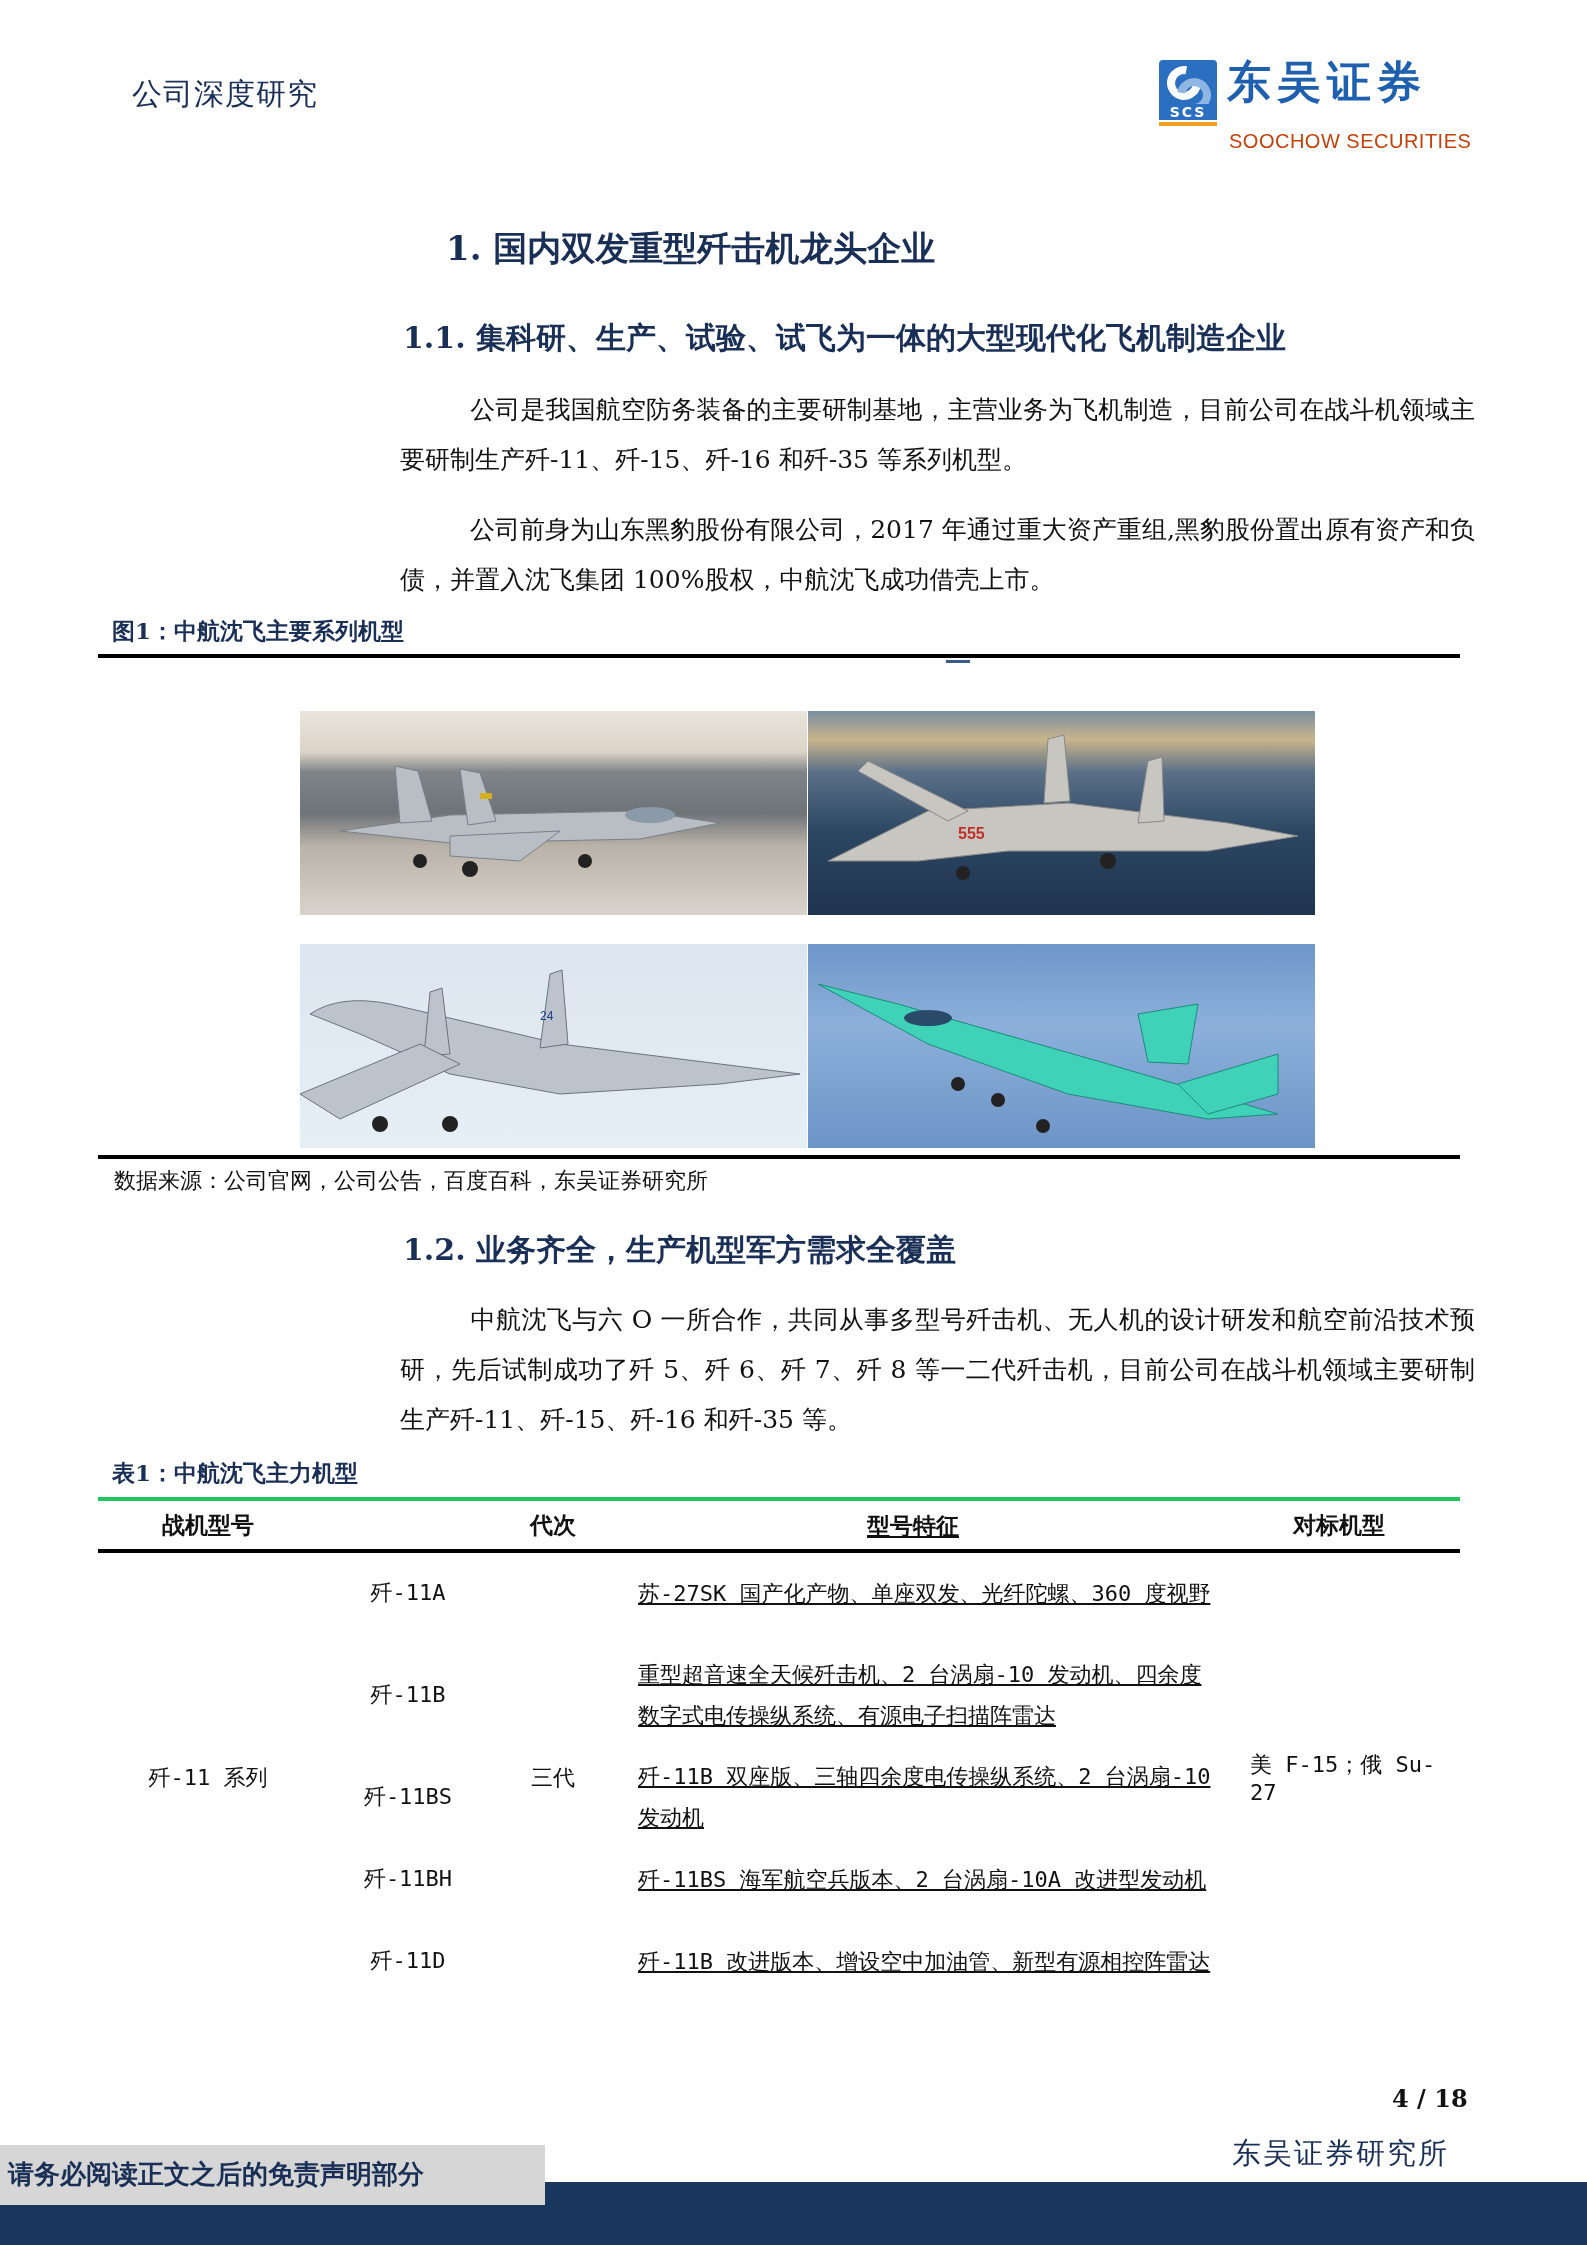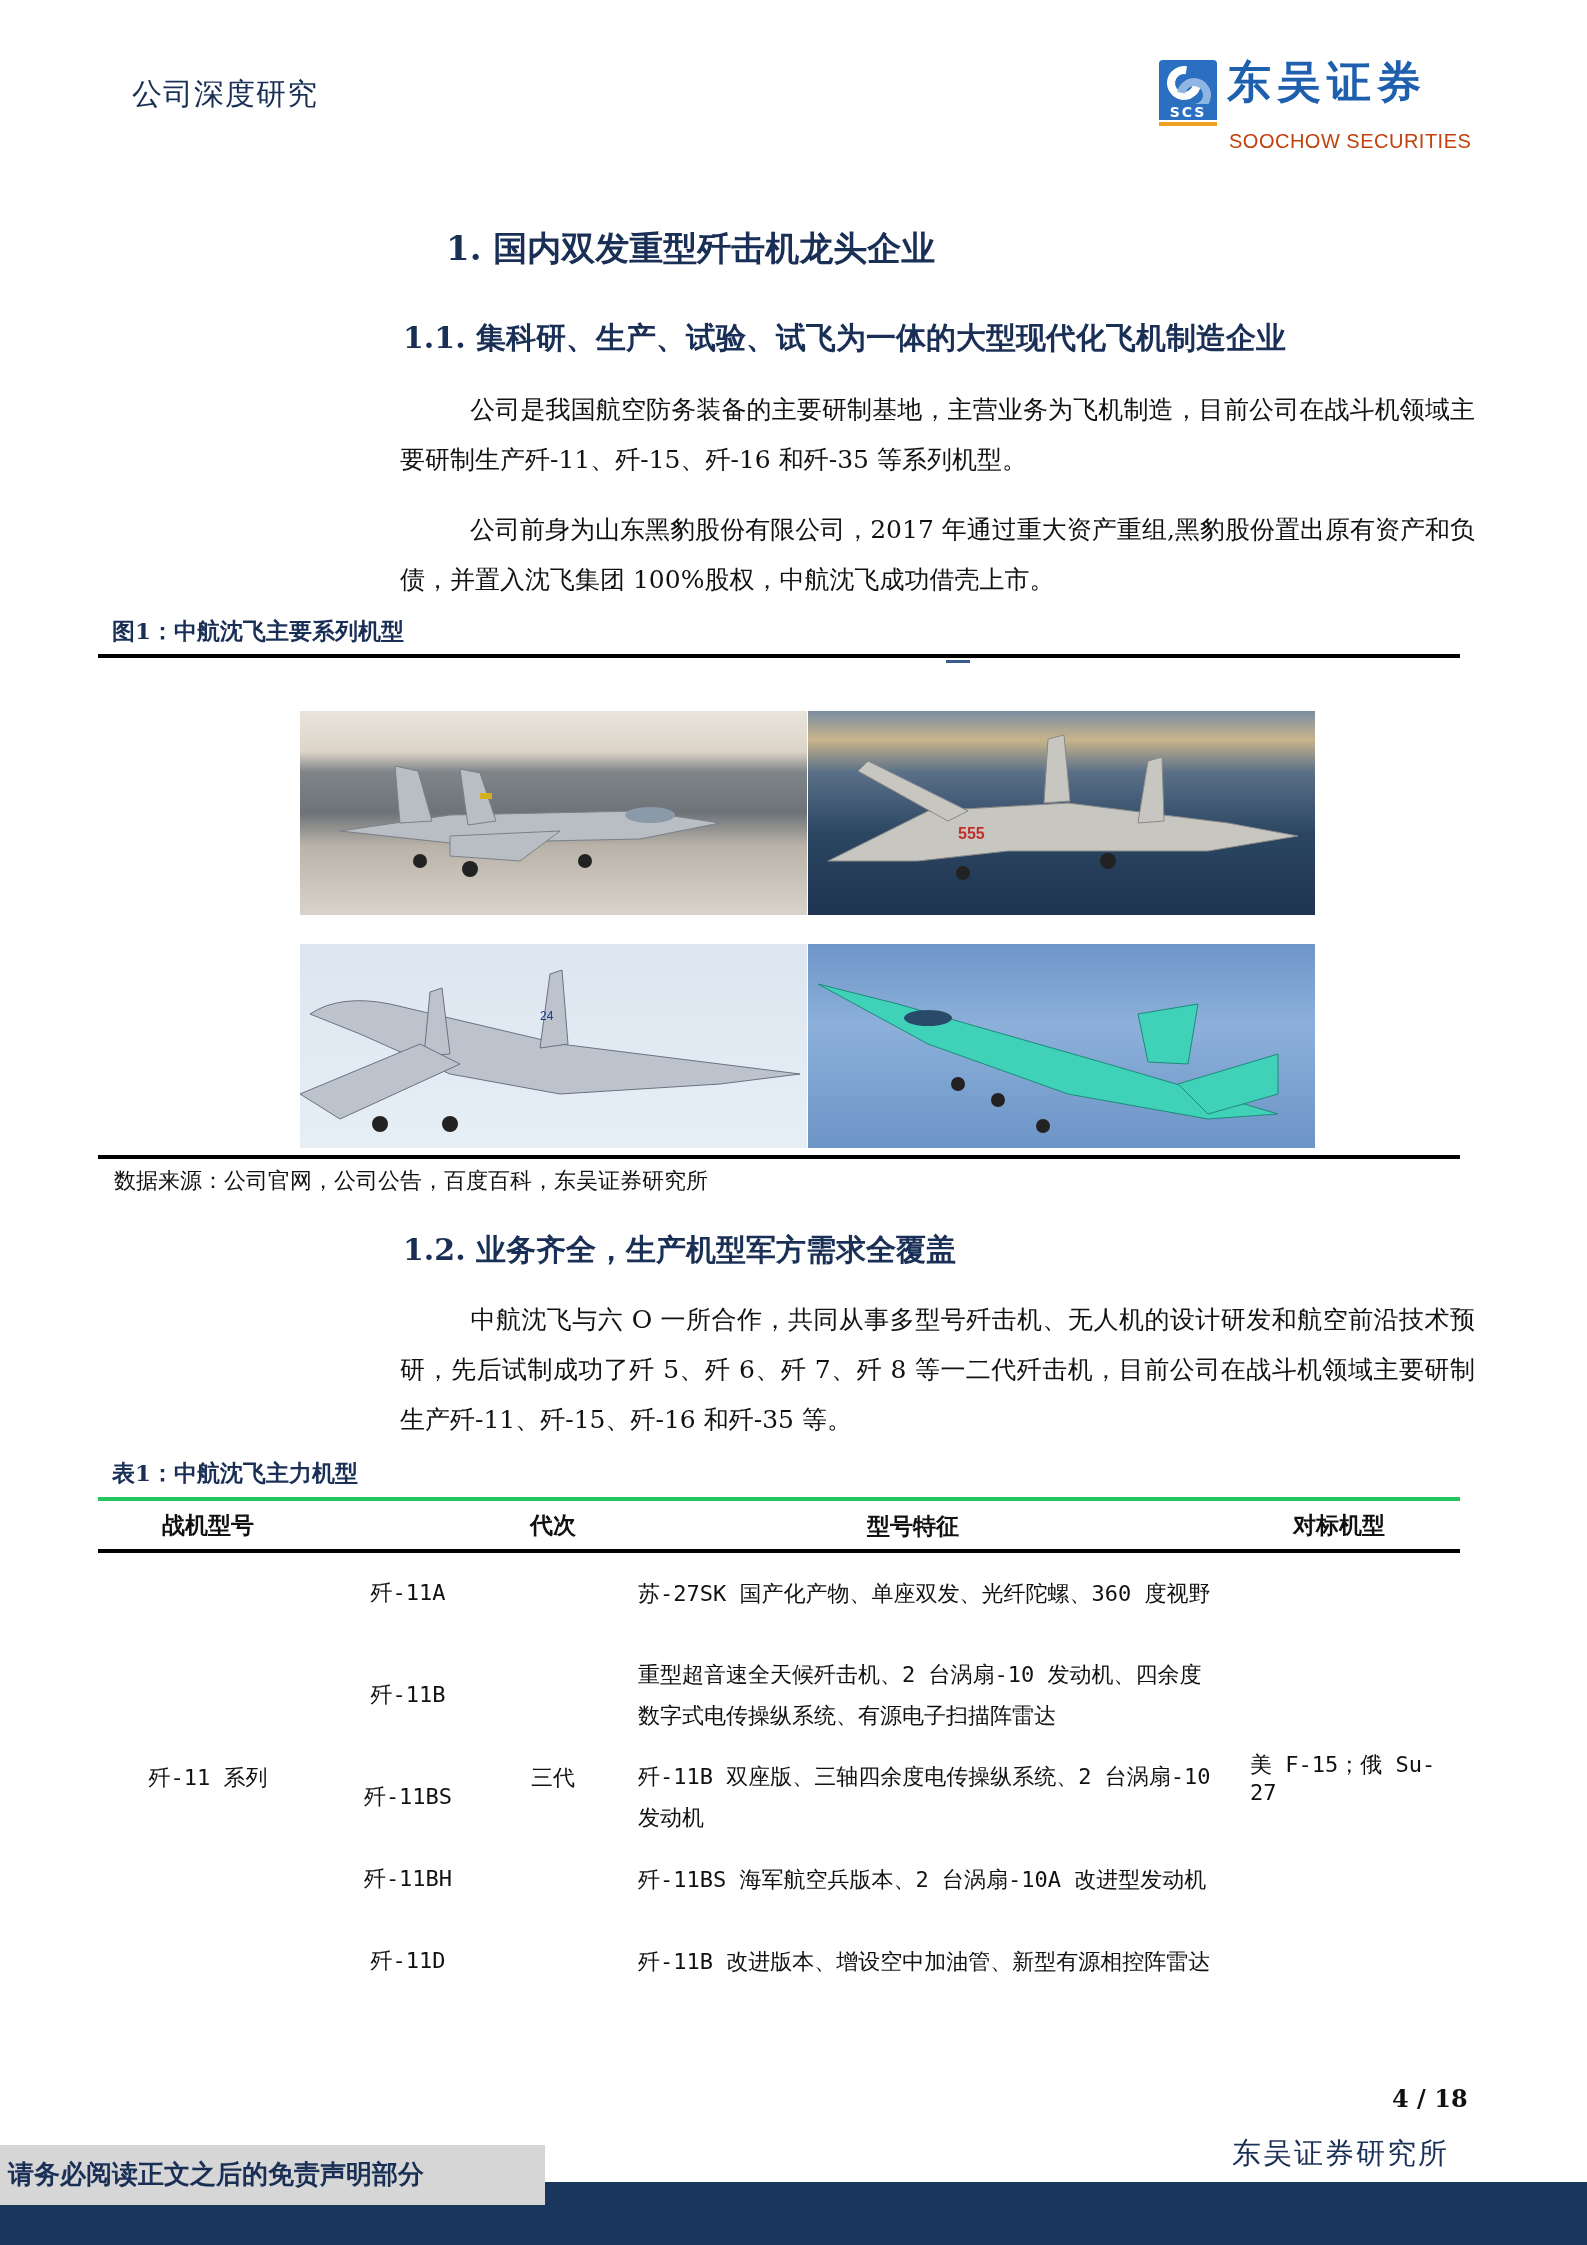--- a/index.html
+++ b/index.html
@@ -38,21 +38,21 @@
   .ph-j35 { background: linear-gradient(180deg, #6e96c8 0%, #8cb0da 40%, #6c94c6 100%); }
 
   .source { position: absolute; left: 114px; top: 1166px; font-size: 22px; color: #111; font-family: "DejaVu Serif", serif; }
 
   table.models { position: absolute; left: 98px; top: 1497px; width: 1362px; border-collapse: collapse; font-family: "DejaVu Sans Mono", monospace; font-size: 22px; color: #111; }
   table.models thead th { font-family: "DejaVu Serif", serif; font-weight: bold; font-size: 23px; height: 52px; border-top: 4px solid #22c55e; border-bottom: 4px solid #000; }
   table.models td { vertical-align: middle; }
   .col-series { width: 220px; text-align: center; }
   .col-model { width: 180px; text-align: center; }
   .col-gen { width: 110px; text-align: center; }
-  .col-feat { width: 610px; text-align: left; padding-left: 30px; line-height: 41px; }
+  .col-feat { width: 610px; text-align: left; padding-left: 30px; line-height: 41px; text-decoration: underline; }
   .col-bench { text-align: left; padding-left: 32px; }
 
   .page-num { position: absolute; left: 1392px; top: 2084px; font-size: 24px; font-weight: bold; color: #111; font-family: "DejaVu Serif", serif; }
   .footer-org { position: absolute; left: 1232px; top: 2134px; font-size: 29px; color: #1a2f55; letter-spacing: 2px; font-family: "DejaVu Serif", serif; }
   .disclaimer-box { position: absolute; left: 0; top: 2145px; width: 545px; height: 60px; background: #d6d6d6; z-index: 2; }
   .disclaimer-text { position: absolute; left: 8px; top: 12px; font-size: 26px; color: #1a2f55; font-weight: bold; font-family: "DejaVu Serif", serif; }
   .footer-band { position: absolute; left: 0; top: 2182px; width: 1587px; height: 63px; background: #19365c; }
 </style>
 </head>
 <body>

